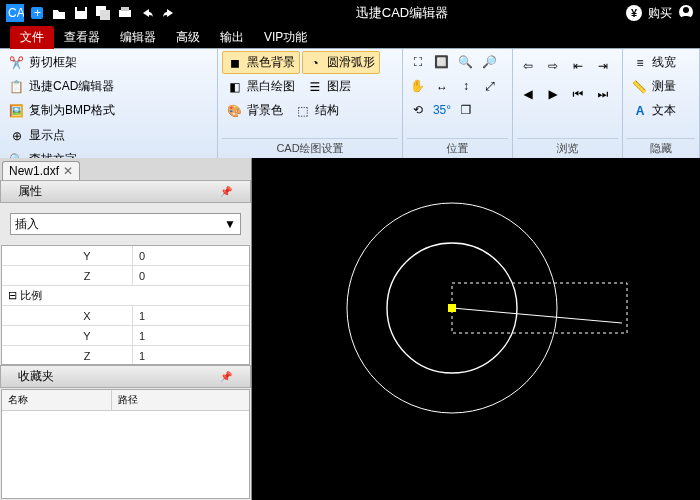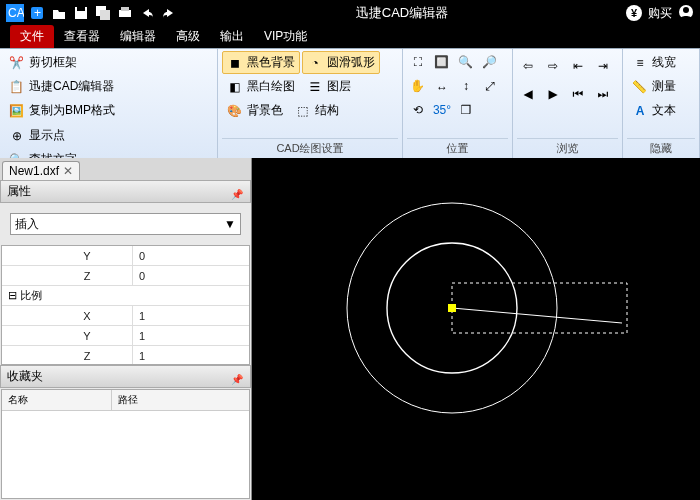--- a/index.html
+++ b/index.html
@@ -2,41 +2,41 @@
 <html><head>
 <meta charset="utf-8">
 <style>
 *{box-sizing:border-box;margin:0;padding:0;font-family:"Microsoft YaHei",sans-serif;font-size:12px;user-select:none}
 body{width:700px;height:500px;overflow:hidden;background:#000}
 .titlebar{height:26px;background:#000;display:flex;align-items:center;color:#fff;padding:0 6px}
 .titlebar .qat{display:flex;gap:4px;align-items:center}
 .qat-btn{width:18px;height:18px;display:flex;align-items:center;justify-content:center;cursor:pointer}
 .title-text{flex:1;text-align:center;font-size:13px;font-weight:normal}
 .title-right{display:flex;gap:6px;align-items:center}
-.tabbar{height:22px;background:#000;display:flex;align-items:flex-end;color:#fff;padding-left:10px}
+.tabbar{height:22px;background:#000;display:flex;align-items:center;color:#fff;padding-left:10px}
 .tab{padding:3px 10px;cursor:pointer;color:#fff;font-size:12px}
 .tab.active{background:#c00000;border-radius:3px 3px 0 0}
 .ribbon{height:110px;background:linear-gradient(#f5f9ff,#dce8f8);border-top:1px solid #9ab;display:flex}
 .panel{border-right:1px solid #b8c8dc;display:flex;flex-direction:column;padding:2px 4px 0}
 .panel-body{flex:1;display:flex;flex-direction:column;gap:1px}
 .panel-label{text-align:center;font-size:11px;color:#444;padding:2px 0;border-top:1px solid #c0cfe0}
 .rbtn{display:flex;align-items:center;gap:4px;padding:2px 4px;cursor:pointer;border:1px solid transparent;border-radius:2px;white-space:nowrap}
 .rbtn.hl{background:#ffe9a8;border-color:#e8b74a}
 .ico{width:16px;height:16px;display:inline-flex;align-items:center;justify-content:center;flex-shrink:0}
 .row{display:flex;gap:2px}
 .col{display:flex;flex-direction:column;gap:1px}
 .icon-grid{display:grid;grid-template-columns:repeat(4,22px);grid-auto-rows:22px;gap:2px}
 .icon-grid .rbtn,.icon-row .rbtn{padding:2px;justify-content:center}
 .icon-row{display:flex;gap:3px}
 .workspace{display:flex;height:342px}
 .left{width:252px;background:#e9e9e9;display:flex;flex-direction:column;border-right:1px solid #888}
 .file-tabs{height:22px;background:#d8d8d8;display:flex;align-items:flex-end;padding-left:2px}
 .file-tab{background:#f4f4f4;border:1px solid #999;border-bottom:none;padding:2px 6px;display:flex;align-items:center;gap:4px;font-size:11px;border-radius:3px 3px 0 0}
 .close-x{cursor:pointer;color:#666}
-.panel-hdr{background:linear-gradient(#f0f0f0,#d4d4d4);border:1px solid #aaa;padding:2px 6px;display:flex;justify-content:space-between;align-items:flex-end;font-size:12px}
+.panel-hdr{background:linear-gradient(#f0f0f0,#d4d4d4);border:1px solid #aaa;padding:2px 17px;display:flex;justify-content:space-between;align-items:center;font-size:12px}
 .pin{cursor:pointer;color:#333;font-size:10px}
 .combo{height:22px;background:#fff;border:1px solid #999;margin:10px;display:flex;align-items:center;padding:0 4px;justify-content:space-between;cursor:pointer}
 .prop-grid{background:#fff;border:1px solid #aaa;margin:0 1px;max-height:120px;overflow:hidden}
 .prop-row{display:flex;border-bottom:1px solid #ddd;height:20px;align-items:center}
 .prop-k{width:130px;padding-left:40px;font-size:11px;text-align:center;color:#222}
 .prop-v{flex:1;padding-left:6px;font-size:11px;color:#222;border-left:1px solid #ddd;height:100%;display:flex;align-items:center}
 .prop-cat{padding-left:6px;font-size:11px}
 .fav-list{flex:1;background:#fff;border:1px solid #aaa;margin:1px}
 .fav-hdr{display:flex;border-bottom:1px solid #ccc;background:#f4f4f4}
 .fav-hdr div{padding:3px 6px;font-size:10px}

